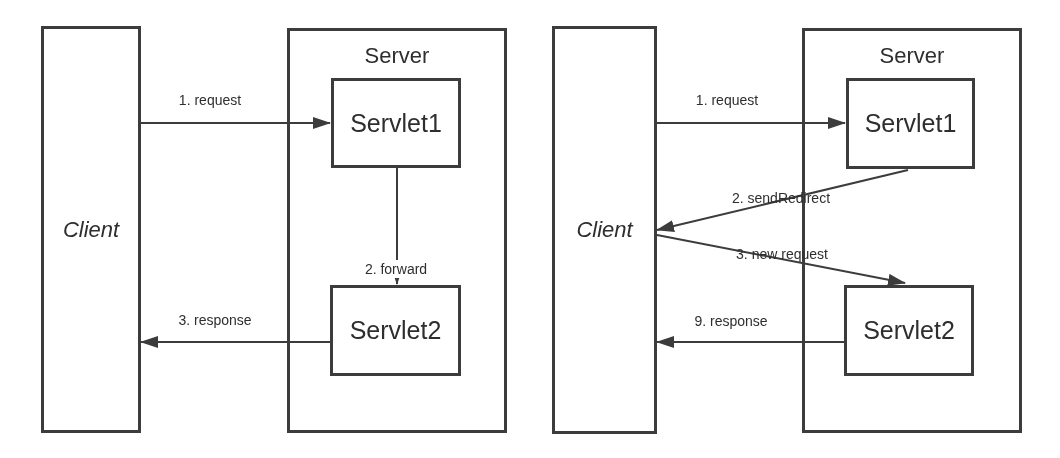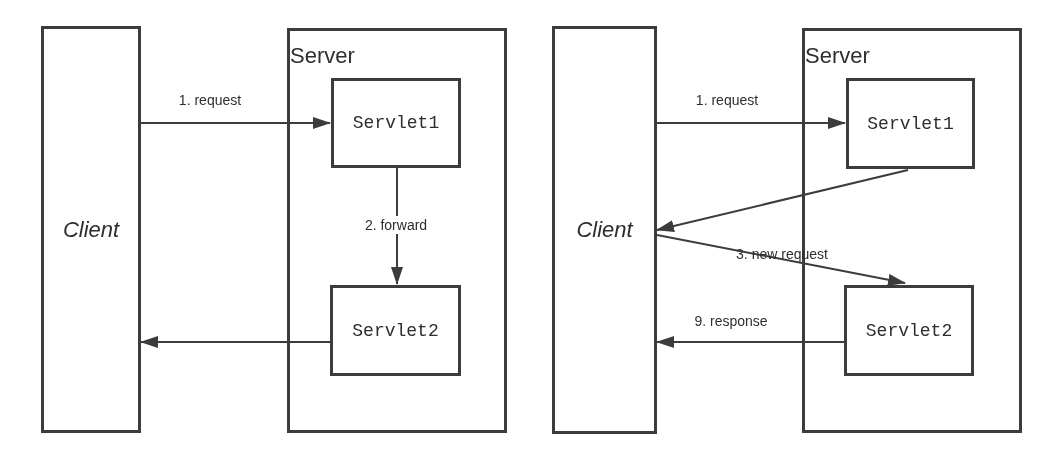--- a/index.html
+++ b/index.html
@@ -17,37 +17,37 @@
   .canvas{
     position:relative;width:1060px;height:458px;background:var(--bg);
   }
   .box{
     position:absolute;border:3px solid var(--stroke);background:var(--bg);
     display:flex;align-items:center;justify-content:center;
     z-index:1;
   }
   .box.outer{background:transparent;}
   .box .big-label{font-size:22px;font-style:italic;}
-  .box .mid-label{font-size:18px;font-family:Liberation Mono, monospace;}
+  .box .mid-label{font-size:25px;}
   .server-title{
-    position:absolute;top:12px;left:0;right:0;text-align:left;
+    position:absolute;top:12px;left:0;right:0;text-align:center;
     font-size:22px;
   }
   .arrow-layer{
     position:absolute;left:0;top:0;width:1060px;height:458px;
     z-index:2;pointer-events:none;
   }
   .arrow-layer line{stroke:var(--stroke);stroke-width:2;}
   .arrow-layer .head{fill:var(--stroke);}
   .lbl{
     position:absolute;transform:translateX(-50%);
     font-size:14px;line-height:1.15;white-space:nowrap;
     z-index:3;
   }
-  .lbl.masked{background:var(--bg);padding:1px 5px;}
+  .lbl.masked{background:var(--bg);padding:1px 5px;margin-top:44px;}
 </style>
 </head>
 <body>
 
 <div class="canvas">
 
   <svg class="arrow-layer" viewBox="0 0 1060 458" aria-hidden="true">
     <defs>
       <marker id="ah" markerUnits="userSpaceOnUse" markerWidth="18" markerHeight="12" refX="17" refY="6" orient="auto">
         <path class="head" d="M0,0 L18,6 L0,12 Z"></path>
@@ -89,34 +89,36 @@
   <div class="box" style="left:331px;top:78px;width:130px;height:90px">
     <span class="mid-label">Servlet1</span>
   </div>
 
   <div class="box" style="left:330px;top:285px;width:131px;height:91px">
     <span class="mid-label">Servlet2</span>
   </div>
 
   <span class="lbl" style="left:210px;top:92px">1. request</span>
   <span class="lbl masked" style="left:396px;top:216px">2. forward</span>
+  <span class="lbl" style="left:215px;top:312px">3. response</span>
 
   <div class="box outer" style="left:552px;top:26px;width:105px;height:408px">
     <span class="big-label">Client</span>
   </div>
 
   <div class="box outer" style="left:802px;top:28px;width:220px;height:405px">
     <span class="server-title">Server</span>
   </div>
 
   <div class="box" style="left:846px;top:78px;width:129px;height:91px">
     <span class="mid-label">Servlet1</span>
   </div>
 
   <div class="box" style="left:844px;top:285px;width:130px;height:91px">
     <span class="mid-label">Servlet2</span>
   </div>
 
   <span class="lbl" style="left:727px;top:92px">1. request</span>
+  <span class="lbl" style="left:781px;top:190px">2. sendRedirect</span>
   <span class="lbl" style="left:782px;top:246px">3. new request</span>
   <span class="lbl" style="left:731px;top:313px">9. response</span>
 
 </div>
 
 </body></html>

